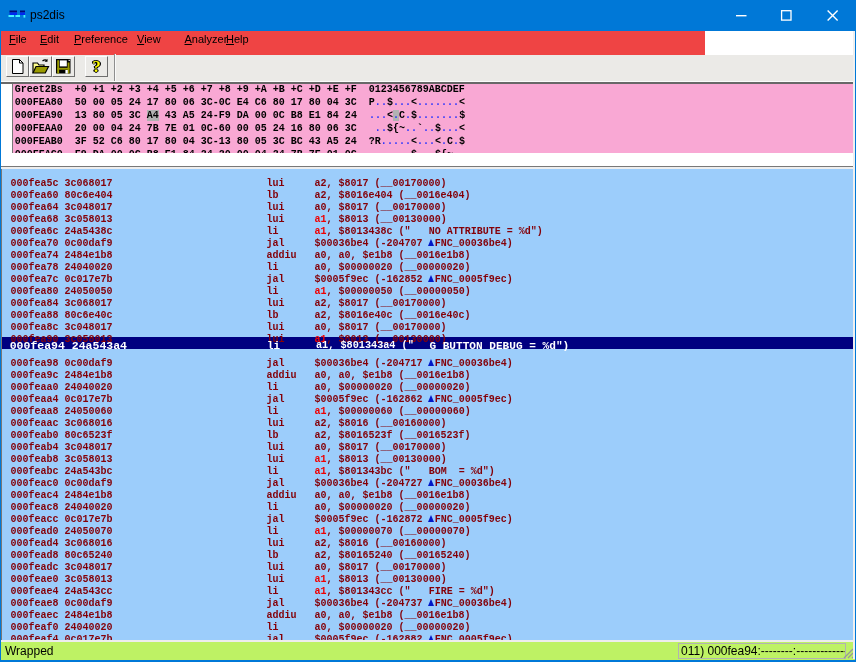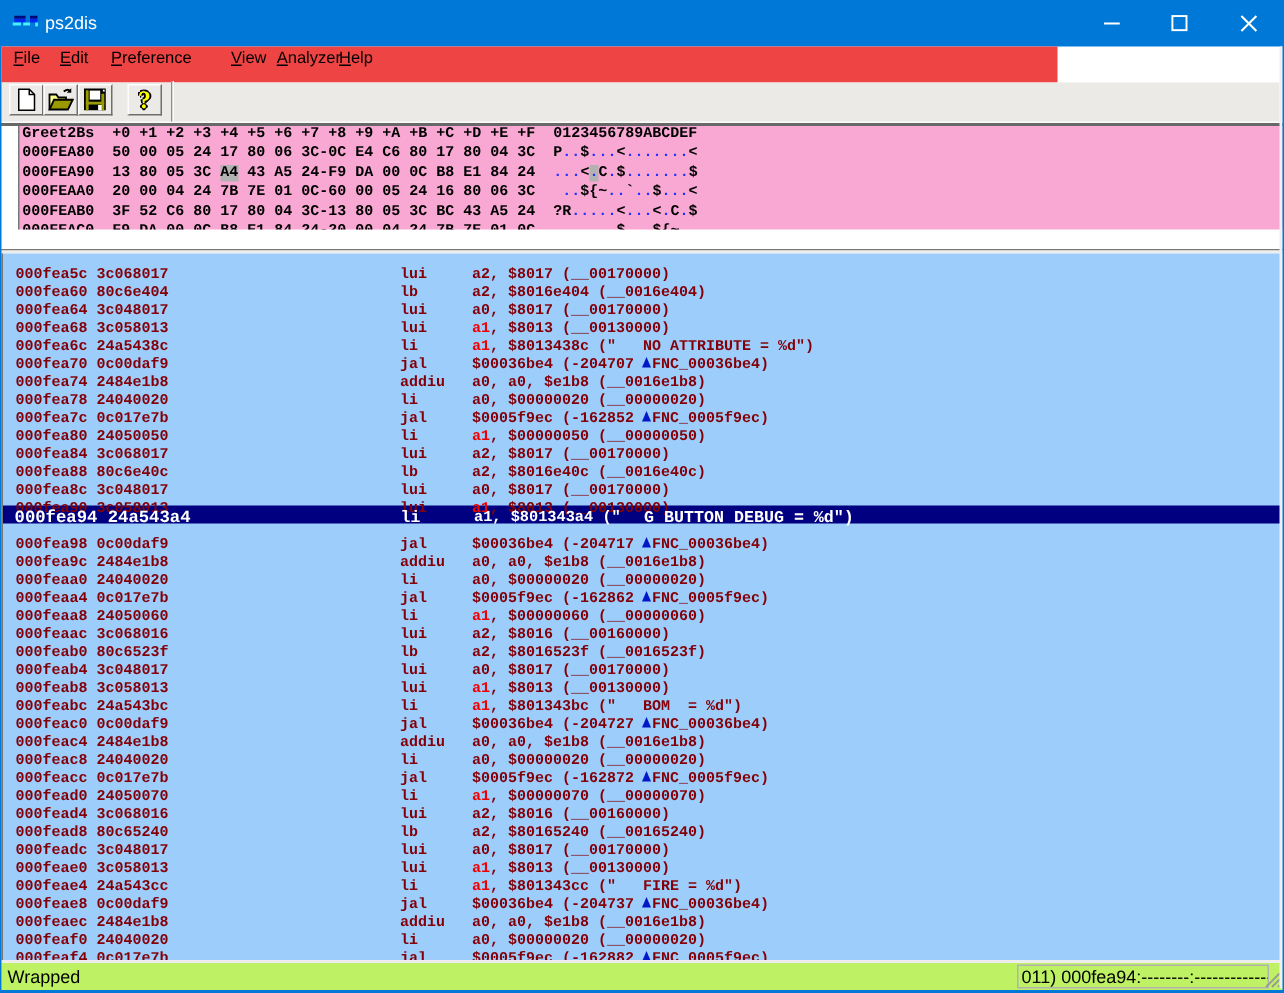--- a/index.html
+++ b/index.html
@@ -1,21 +1,21 @@
 <!DOCTYPE html>
 <html><head><meta charset="utf-8"><title>ps2dis</title><style>
 *{margin:0;padding:0;box-sizing:border-box}
 html,body{width:856px;height:662px;overflow:hidden}
 #w{position:relative;width:856px;height:662px;background:#fff;
    font-family:"Liberation Sans",sans-serif}
 .mono{font-family:"Liberation Mono",monospace;font-weight:bold;font-size:10px;
       line-height:12px;white-space:pre}
 
 #title{position:absolute;left:0;top:0;width:856px;height:31px;background:#0078d7}
-#title .txt{position:absolute;left:30px;top:7.5px;font-size:12px;color:#ffffff}
+#title .txt{position:absolute;left:30px;top:7.5px;font-size:12px;color:#000000}
 
 #menu{position:absolute;left:1px;top:31px;width:704px;height:24px;background:#ef4444;
       font-size:11px;color:#000}
 #menu span{position:absolute;top:1.5px}
 #menu u{text-decoration:underline}
 
 #tbar{position:absolute;left:1px;top:55px;width:852px;height:27px;background:#ebeae7}
 .tb{position:absolute;top:56px;width:23px;height:21px;background:#ebeae7;
     border:1px solid;border-color:#fdfdfd #6e6e6e #6e6e6e #fdfdfd}
 #tbar .wl{position:absolute;left:0;top:25.5px;width:852px;height:1.5px;background:#fbfbfb}
@@ -69,21 +69,21 @@
       <line x1="36" y1="15.7" x2="46.5" y2="15.7" stroke="#fff" stroke-width="1.4"></line>
       <rect x="81.6" y="10.7" width="9.4" height="9.4" fill="none" stroke="#fff" stroke-width="1.3"></rect>
       <line x1="127.6" y1="10.6" x2="137.6" y2="20.6" stroke="#fff" stroke-width="1.4"></line>
       <line x1="137.6" y1="10.6" x2="127.6" y2="20.6" stroke="#fff" stroke-width="1.4"></line>
     </svg>
   </div>
   <div id="menu">
     <span style="left:8px"><u>F</u>ile</span>
     <span style="left:39px"><u>E</u>dit</span>
     <span style="left:73px"><u>P</u>reference</span>
-    <span style="left:153px"><u>V</u>iew</span>
+    <span style="left:136px"><u>V</u>iew</span>
     <span style="left:183.5px"><u>A</u>nalyzer</span>
     <span style="left:225px"><u>H</u>elp</span>
   </div>
   <div id="tbar">
       <div class="wl"></div>
     <div style="position:absolute;left:112.5px;top:-1.5px;width:1.2px;height:27px;background:#8e8e8e"></div>
     <div style="position:absolute;left:113.7px;top:-1.5px;width:1.2px;height:27px;background:#fafafa"></div>
   </div>
   <div class="tb" style="left:6px">
     <svg width="21" height="19" viewBox="0 0 21 19">

